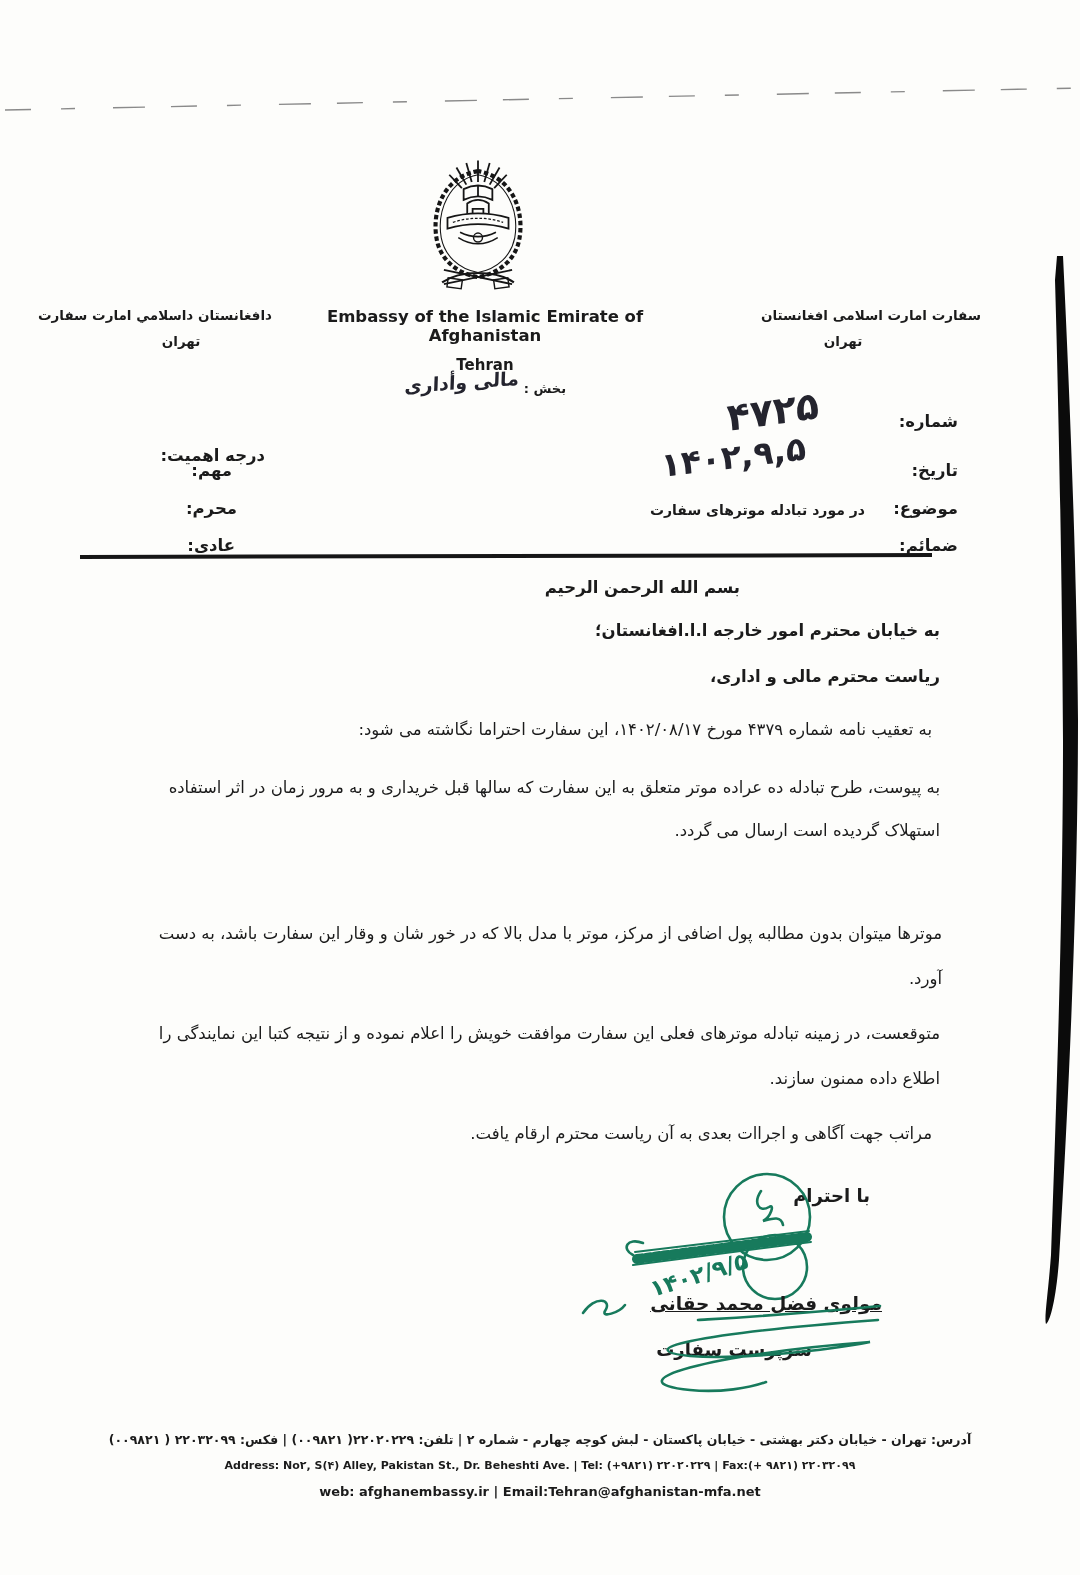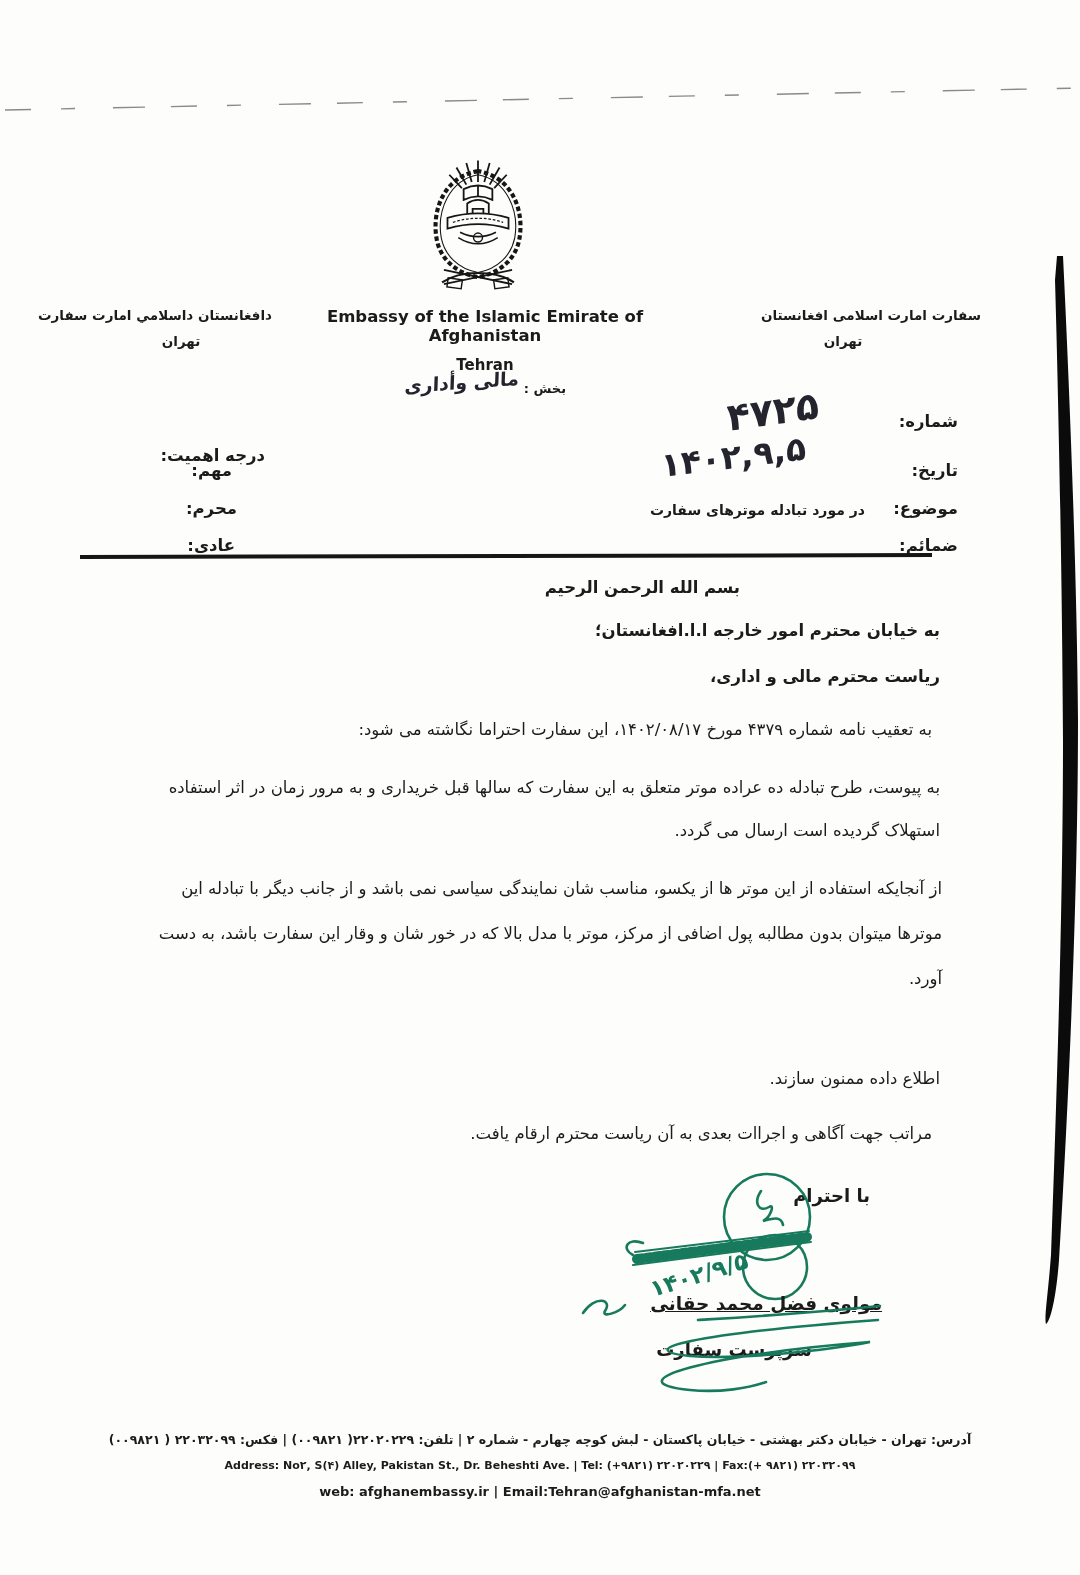--- a/index.html
+++ b/index.html
@@ -117,24 +117,24 @@
 
   <div class="abs rtl bodyline b" style="right:340px;top:578px;">بسم الله الرحمن الرحیم</div>
   <div class="abs rtl bodyline b" style="right:140px;top:621px;">به خیابان محترم امور خارجه ا.ا.افغانستان؛</div>
   <div class="abs rtl bodyline b" style="right:140px;top:667px;">ریاست محترم مالی و اداری،</div>
 
   <div class="abs rtl bodyline" style="right:148px;top:720px;">به تعقیب نامه شماره ۴۳۷۹ مورخ ۱۴۰۲/۰۸/۱۷، این سفارت احتراما نگاشته می شود:</div>
 
   <div class="abs rtl bodyline" style="right:140px;top:778px;">به پیوست، طرح تبادله ده عراده موتر متعلق به این سفارت که سالها قبل خریداری و به مرور زمان در اثر استفاده</div>
   <div class="abs rtl bodyline" style="right:140px;top:821px;">استهلاک گردیده است ارسال می گردد.</div>
 
-  <div class="abs rtl bodyline" style="right:138px;top:879px;">از آنجایکه استفاده از این موتر ها از یکسو، مناسب شان نمایندگی سیاسی نمی باشد و از جانب دیگر با تبادله این</div>
   <div class="abs rtl bodyline" style="right:138px;top:924px;">موترها میتوان بدون مطالبه پول اضافی از مرکز، موتر با مدل بالا که در خور شان و وقار این سفارت باشد، به دست</div>
   <div class="abs rtl bodyline" style="right:138px;top:969px;">آورد.</div>
 
+  <div class="abs rtl bodyline" style="right:140px;top:1024px;">متوقعست، در زمینه تبادله موترهای فعلی این سفارت موافقت خویش را اعلام نموده و از نتیجه کتبا این نمایندگی را</div>
   <div class="abs rtl bodyline" style="right:140px;top:1069px;">اطلاع داده ممنون سازند.</div>
 
   <div class="abs rtl bodyline" style="right:148px;top:1124px;">مراتب جهت آگاهی و اجراات بعدی به آن ریاست محترم ارقام یافت.</div>
 
   <div class="abs rtl" style="right:210px;top:1185px;font-size:18px;font-weight:bold;">با احترام</div>
 
   <svg class="abs" style="left:575px;top:1155px;" width="290" height="190" viewBox="0 0 290 190">
     <g stroke="#177a5c" fill="none" stroke-width="2.6" stroke-linecap="round">
       <circle cx="192" cy="62" r="43"></circle>
       <circle cx="200" cy="112" r="32"></circle>

